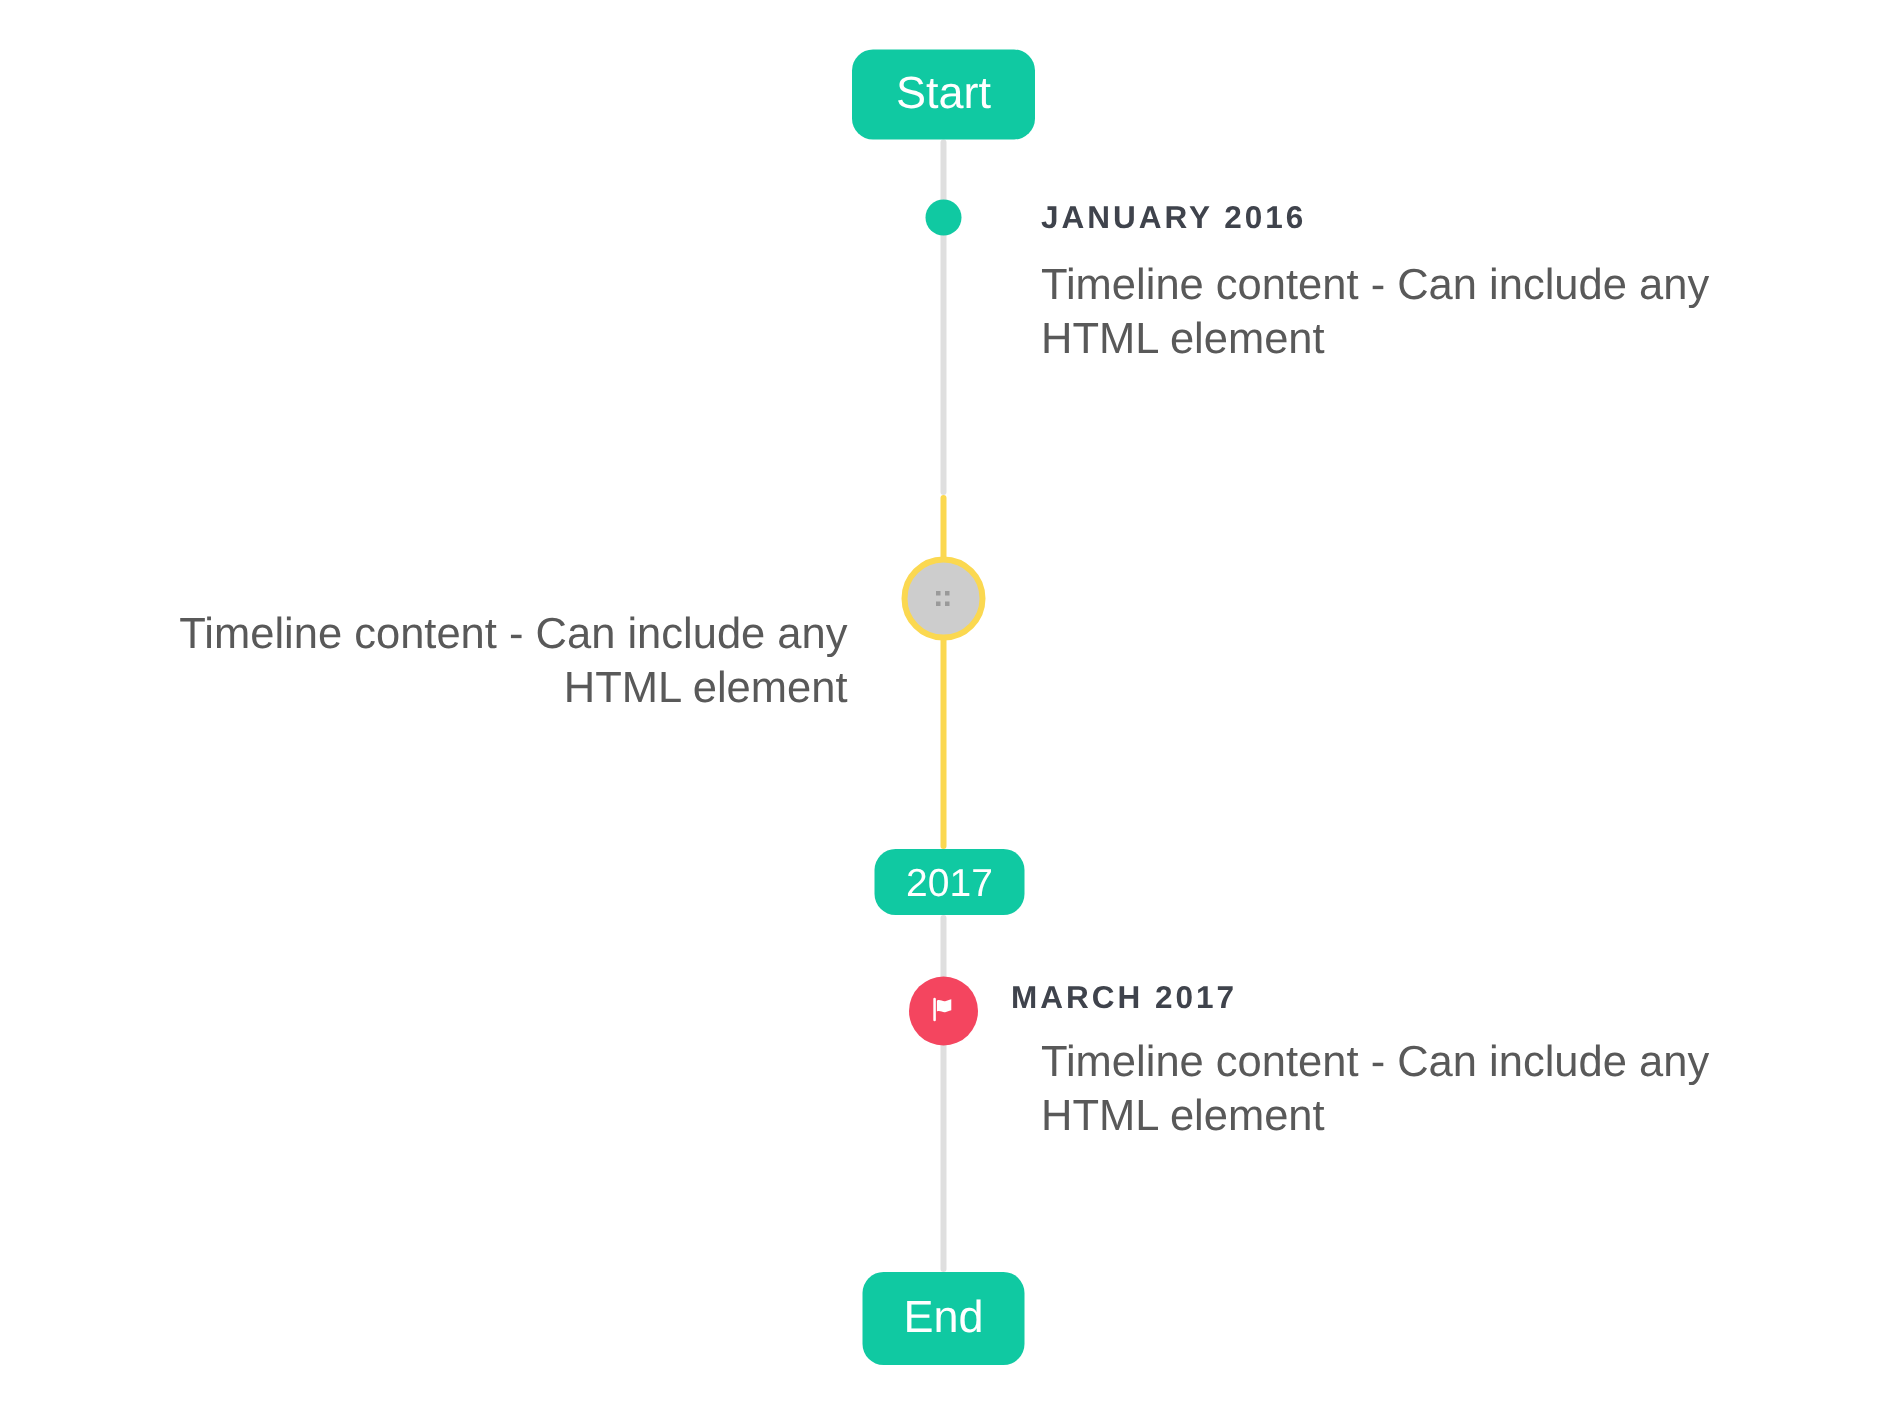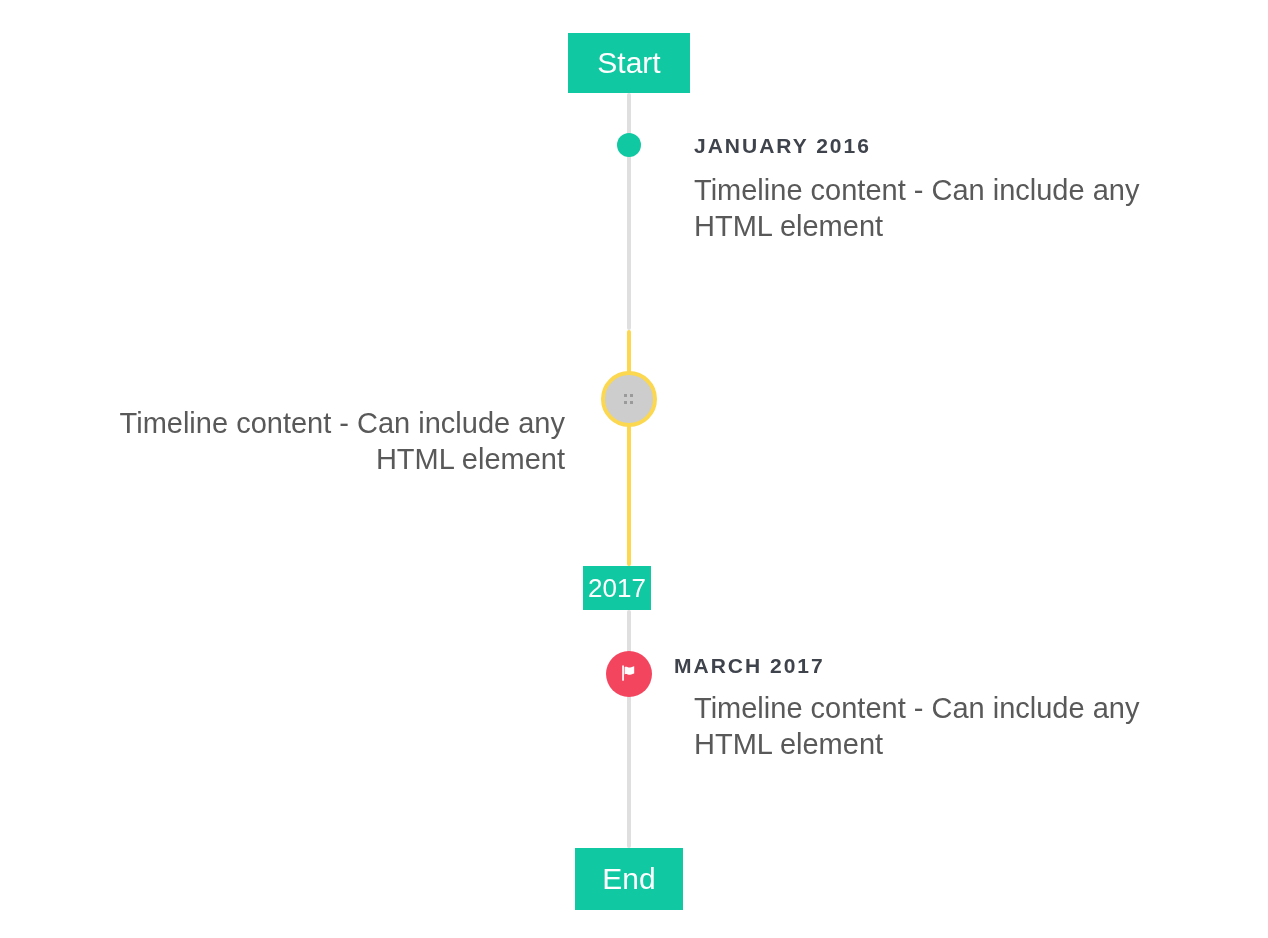--- a/index.html
+++ b/index.html
@@ -18,29 +18,29 @@
     border-radius: 2px;
     z-index: 1;
   }
   .line-gray   { background: var(--line_gray); }
   .line-yellow { background: var(--highlight_yellow); }
 
   .badge {
     position: absolute;
     background: var(--accent_teal);
     color: #ffffff;
-    border-radius: 0;
+    border-radius: 14px;
     display: flex;
     align-items: center;
     justify-content: center;
     z-index: 3;
     text-align: center;
   }
   .badge-start { left: 568px; top: 33px;  width: 122px; height: 60px; font-size: 30px; }
-  .badge-year  { left: 583px; top: 566px; width: 68px;  height: 44px; font-size: 26px; }
+  .badge-year  { left: 583px; top: 566px; width: 100px;  height: 44px; font-size: 26px; }
   .badge-end   { left: 575px; top: 848px; width: 108px; height: 62px; font-size: 30px; }
 
   .marker { position: absolute; z-index: 2; }
   .marker-dot {
     left: 617px; top: 133px;
     width: 24px; height: 24px;
     border-radius: 50%;
     background: var(--accent_teal);
   }
   .marker-ring {

